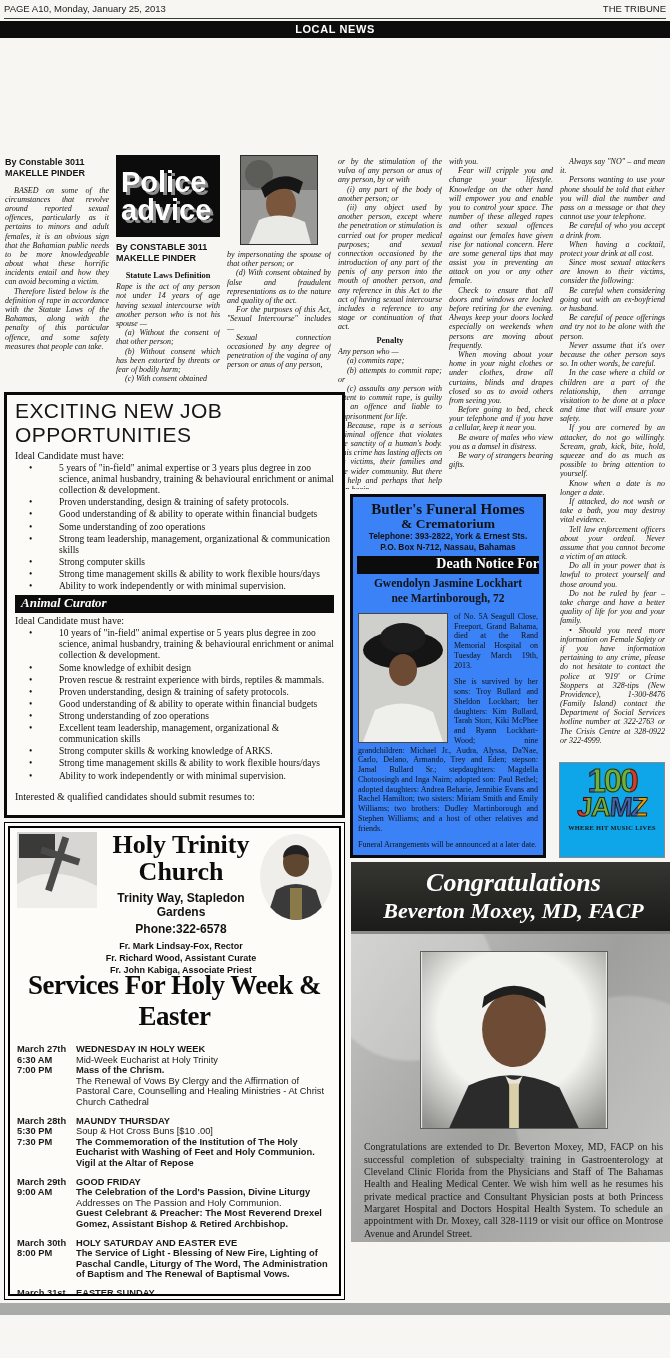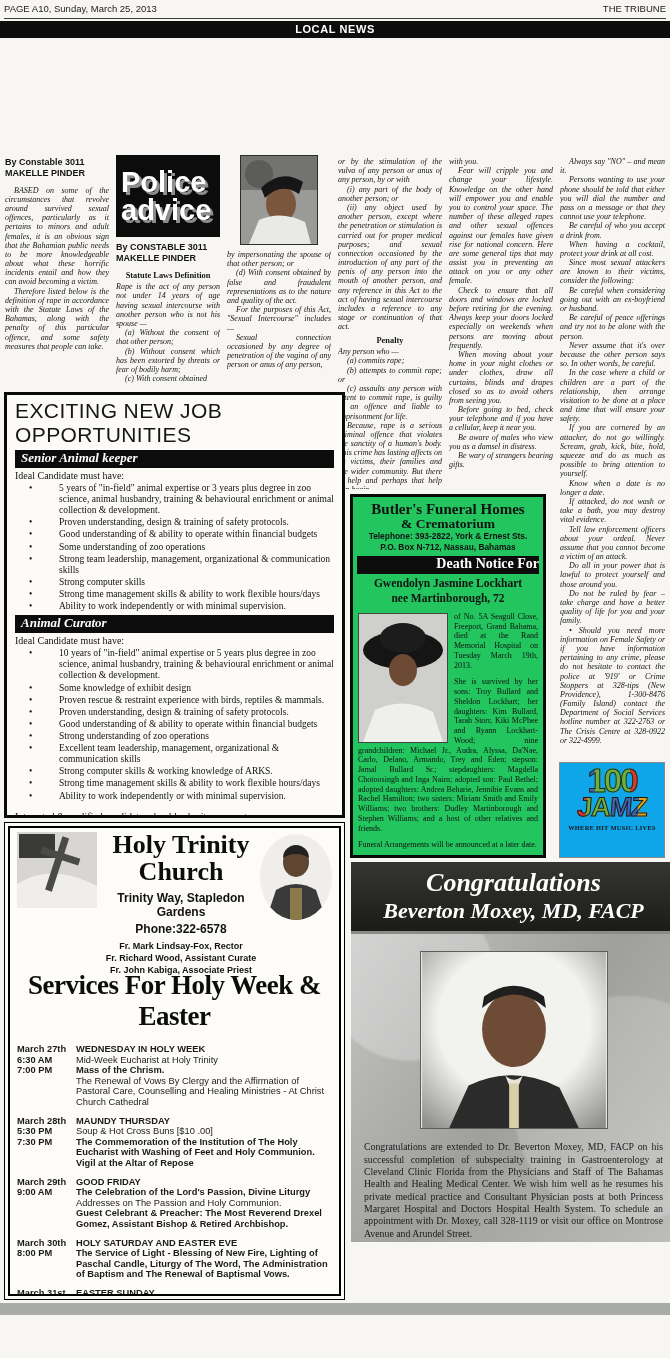--- a/index.html
+++ b/index.html
@@ -40,21 +40,21 @@
           border:3px solid #0a0a0a;box-sizing:border-box;padding:3px 8px;overflow:hidden;}
   .jtitle{font:400 21px "Liberation Sans",sans-serif;letter-spacing:.4px;color:#161616;margin:1px 0 3px;}
   .jbar{background:#0c0c0c;color:#fff;font:italic 700 13px "Liberation Serif",serif;
         padding:0 6px 2px;margin:3px 0 2px;}
   .jintro{font-size:10px;margin:1px 0 2px;}
   .jrow{position:relative;padding-left:44px;font-size:9.5px;line-height:1.17;margin:1px 0;}
   .jrow::before{content:"•";position:absolute;left:14px;}
   .joutro{font-size:10px;margin-top:9px;}
 
   
-  .butler{position:absolute;left:350px;top:494px;width:196px;height:364px;background:#22c55e;
+  .butler{position:absolute;left:350px;top:494px;width:196px;height:364px;background:#3b82f6;
           border:3px solid #0a0a0a;box-sizing:border-box;padding:3px 5px;overflow:hidden;}
   .bname {font-weight:700;font-size:15px;text-align:center;line-height:1.02;margin-top:2px;}
   .bname2{font-weight:700;font-size:13.5px;text-align:center;line-height:1.02;}
   .bphone,.bpo{font:700 8.4px "Liberation Sans",sans-serif;text-align:center;line-height:1.3;}
   .bbanner{background:#0c0c0c;color:#fff;text-align:right;font:700 14px "Liberation Serif",serif;
            margin:3px -1px 2px;padding:0 0 2px;}
   .dname{font-weight:700;font-size:11.5px;text-align:center;line-height:1.3;}
   .bbody{font-size:8px;line-height:1.22;text-align:justify;margin-top:6px;}
   .bbody p{margin:0 0 7px;}
   .bphoto{float:left;width:88px;height:128px;border:1px solid #444;margin:1px 6px 2px 0;background:#cfcfcb;}
@@ -111,36 +111,36 @@
   .srow.hd .sc2,.srow.bold .sc2{font-weight:700;}
 
   .footbar{position:absolute;left:0;top:1303px;width:670px;height:12px;background:#a9aba8;}
 </style>
 </head>
 <body>
 
 <div class="page">
 
   <div class="phead">
-    <span>PAGE A10, Sunday, March 25, 2013</span>
+    <span>PAGE A10, Monday, January 25, 2013</span>
     <span>THE TRIBUNE</span>
   </div>
 
   <div class="section-bar">
     <span>LOCAL NEWS</span>
   </div>
 
 
   <div class="col c1">
     <div class="byline">
       <div>By Constable 3011</div>
       <div>MAKELLE PINDER</div>
     </div>
     <div>
-        <p class="para">BASED on some of the circumstances that revolve around survived sexual offences, particularly as it pertains to minors and adult females, it is an obvious sign that the Bahamian public needs to be more knowledgeable about what these horrific incidents entail and how they can avoid becoming a victim.</p>
+        <p class="para">BASED on some of the circumstances that revolve around reported sexual offences, particularly as it pertains to minors and adult females, it is an obvious sign that the Bahamian public needs to be more knowledgeable about what these horrific incidents entail and how they can avoid becoming a victim.</p>
         <p class="para">Therefore listed below is the definition of rape in accordance with the Statute Laws of the Bahamas, along with the penalty of this particular offence, and some safety measures that people can take.</p>
       </div>
   </div>
 
   <div class="col c2">
     <div class="plogo">
       <span>Police</span>
       <span>advice</span>
     </div>
     <div class="byline">
@@ -217,23 +217,20 @@
         <p class="para">If attacked, do not wash or take a bath, you may destroy vital evidence.</p>
         <p class="para">Tell law enforcement officers about your ordeal. Never assume that you cannot become a victim of an attack.</p>
         <p class="para">Do all in your power that is lawful to protect yourself and those around you.</p>
         <p class="para">Do not be ruled by fear – take charge and have a better quality of life for you and your family.</p>
         <p class="para">• Should you need more information on Female Safety or if you have information pertaining to any crime, please do not hesitate to contact the police at '919' or Crime Stoppers at 328-tips (New Providence), 1-300-8476 (Family Island) contact the Department of Social Services hotline number at 322-2763 or The Crisis Centre at 328-0922 or 322-4999.</p>
       </div>
   </div>
 
   <div class="jobbox">
     <div class="jtitle">EXCITING NEW JOB OPPORTUNITIES</div>
-    <div class="jbar">
-      <span>Senior Animal keeper</span>
-    </div>
     <div class="jintro">Ideal Candidate must have:</div>
     <div>
         <div class="jrow">5 years of "in-field" animal expertise or 3 years plus degree in zoo science, animal husbandry, training &amp; behavioural enrichment or animal collection &amp; development.</div>
         <div class="jrow">Proven understanding, design &amp; training of safety protocols.</div>
         <div class="jrow">Good understanding of &amp; ability to operate within financial budgets</div>
         <div class="jrow">Some understanding of zoo operations</div>
         <div class="jrow">Strong team leadership, management, organizational &amp; communication skills</div>
         <div class="jrow">Strong computer skills</div>
         <div class="jrow">Strong time management skills &amp; ability to work flexible hours/days</div>
         <div class="jrow">Ability to work independently or with minimal supervision.</div>

